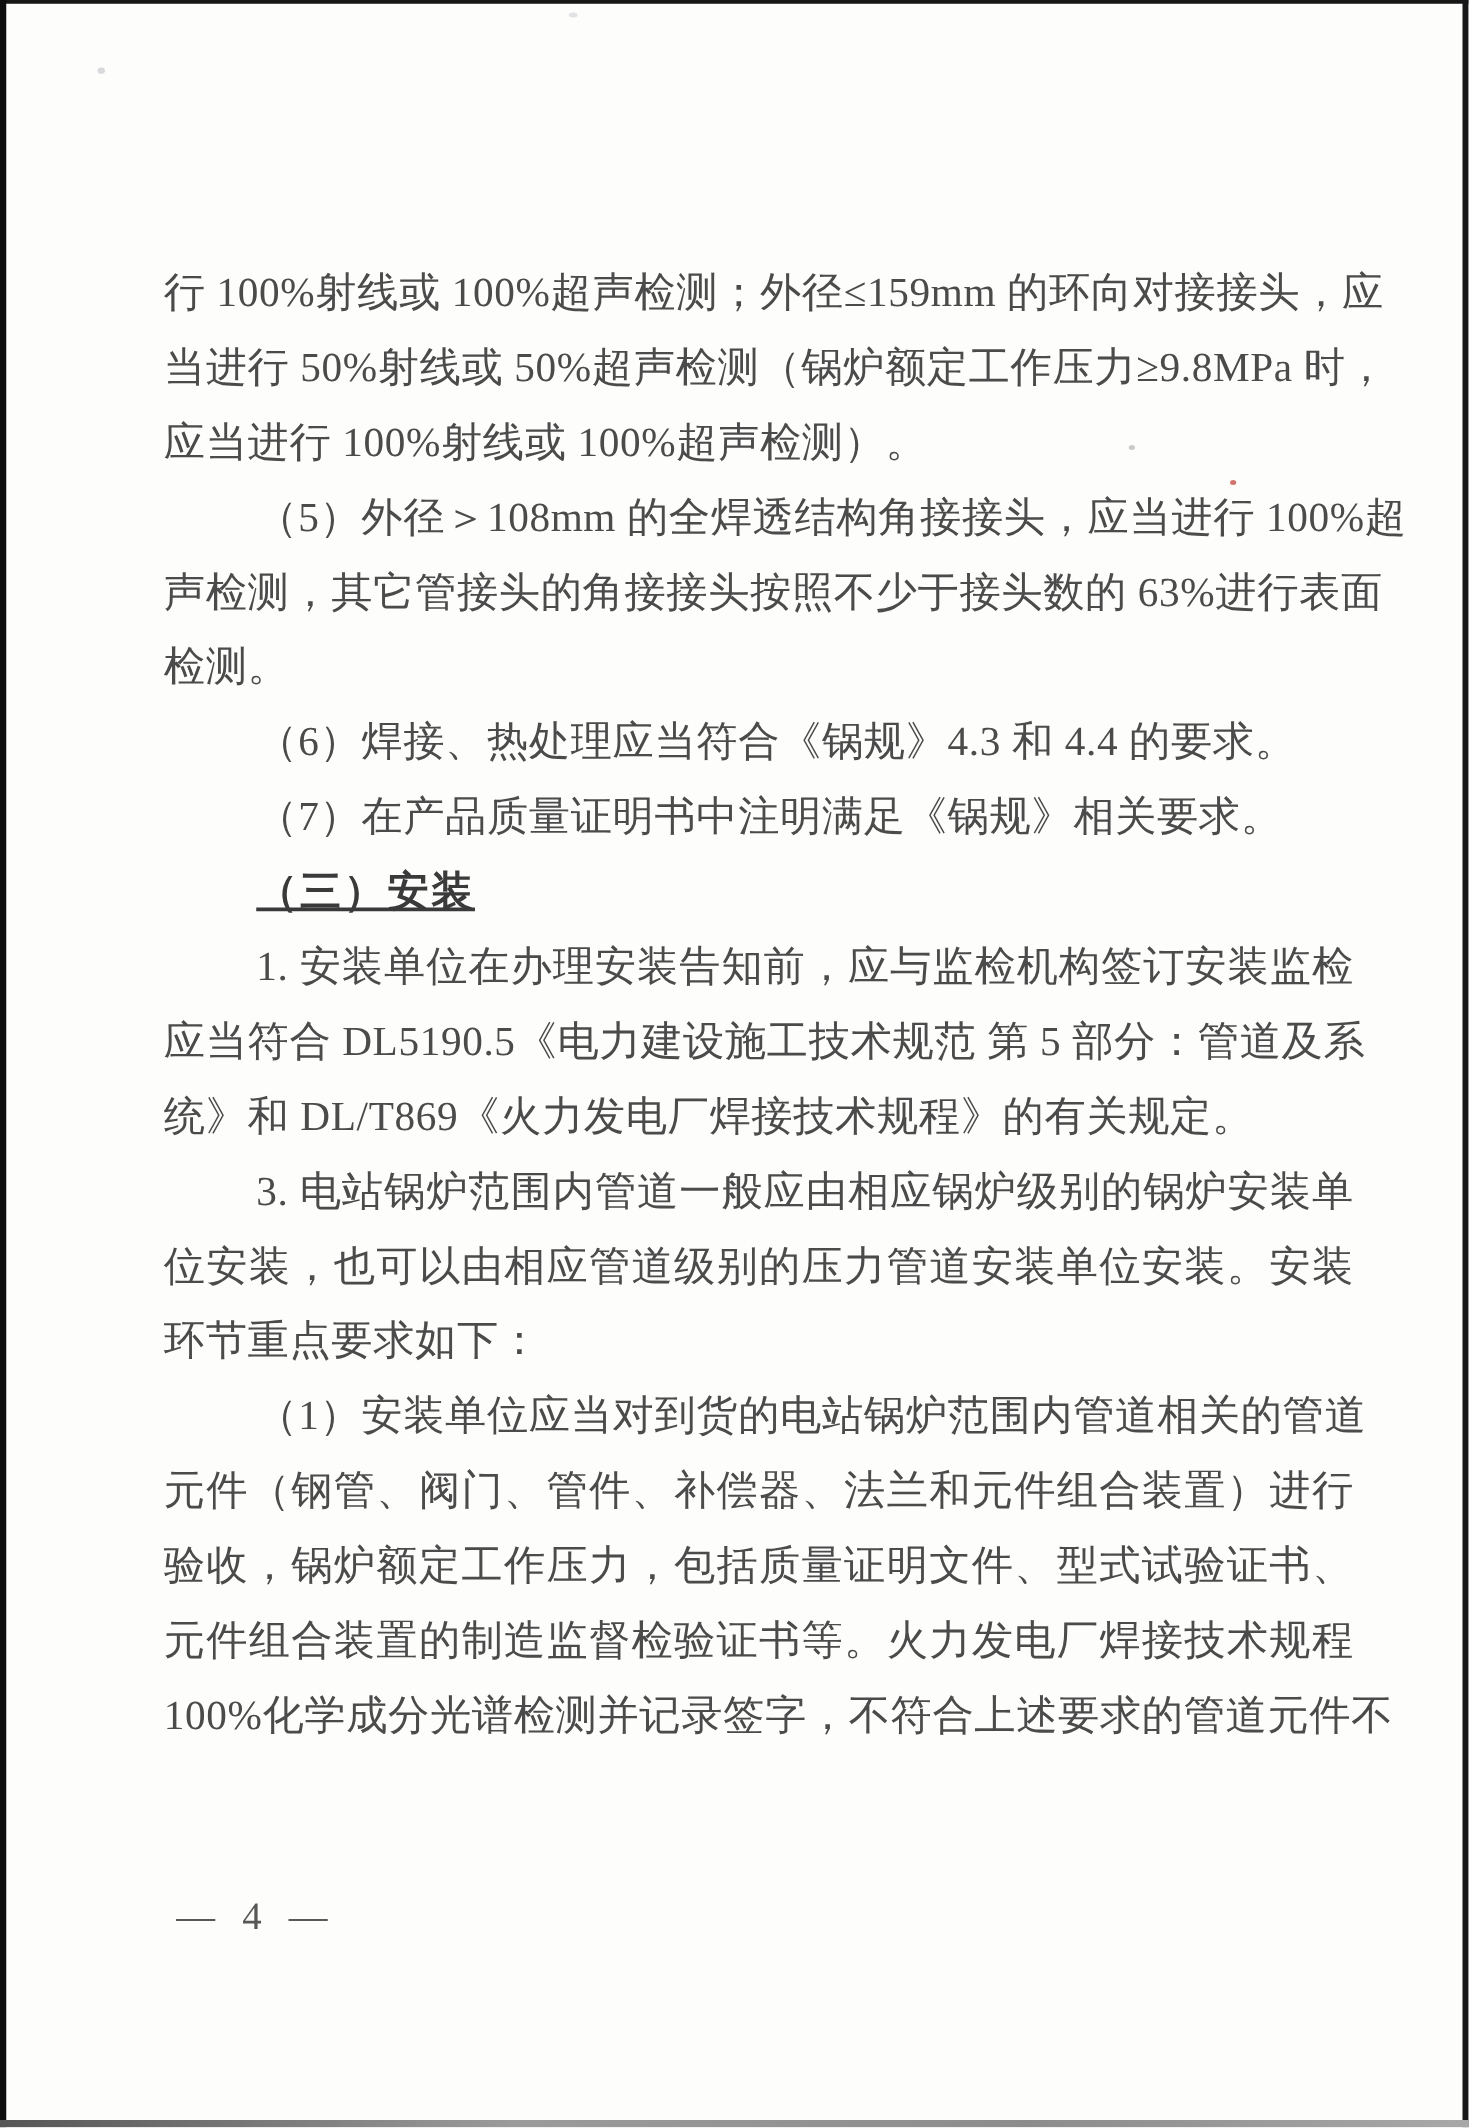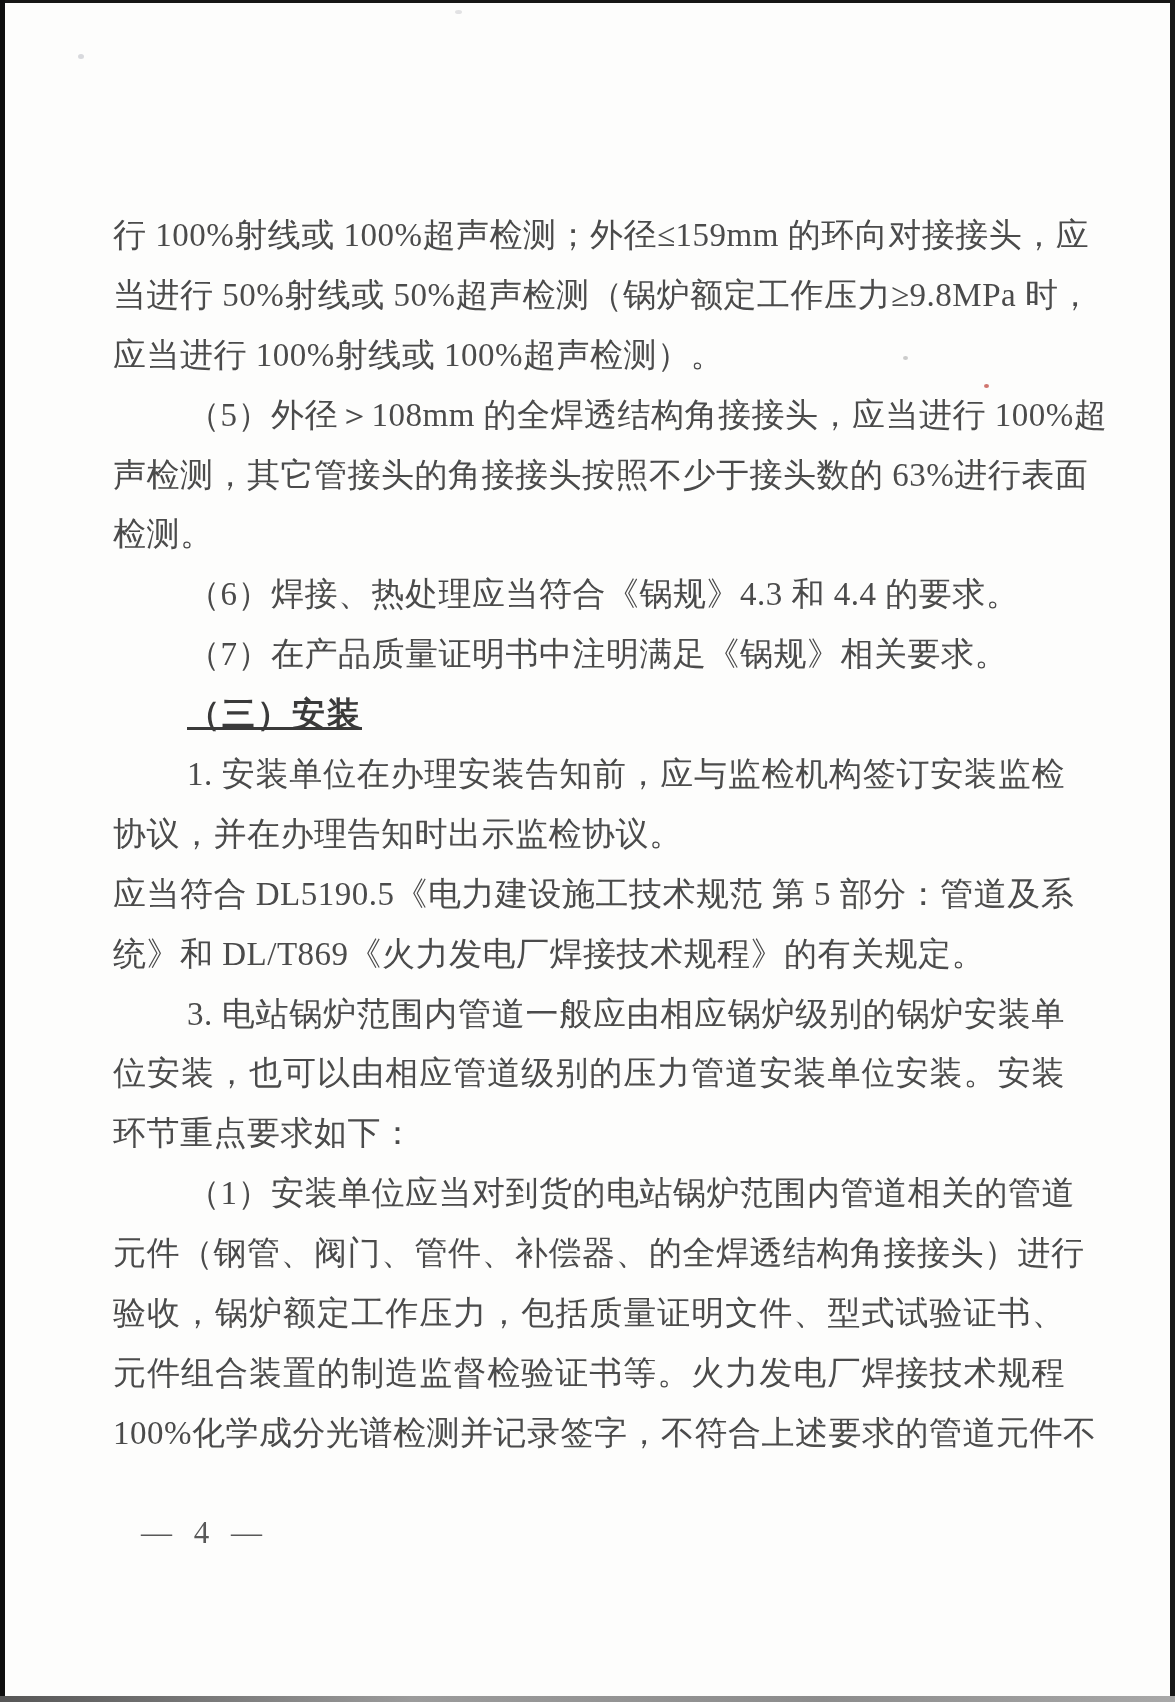--- a/index.html
+++ b/index.html
@@ -10,21 +10,21 @@
     overflow:hidden;
     font-family:"Liberation Serif","DejaVu Serif",serif;
   }
   
   .edge-top{position:absolute;top:0;left:0;width:100%;height:3px;background:#161616;}
   .edge-left{position:absolute;top:0;left:0;width:5px;height:100%;background:#0e0e0e;}
   .edge-right{position:absolute;top:0;right:0;width:5px;height:100%;background:#181818;}
   .edge-bottom{position:absolute;bottom:0;left:0;width:100%;height:6px;
     background:linear-gradient(90deg,#565656,#9b9b9b 35%,#8c8c8c 70%,#a8a8a8);}
   
-  .content{position:absolute;left:113px;top:206px;width:952px;}
+  .content{position:absolute;left:131px;top:206px;width:952px;}
   .line{
     height:59.9px;line-height:59.9px;
     font-size:33px;color:#4b4b4b;
     letter-spacing:0.5px;
     white-space:nowrap;
     text-align:justify;
     text-align-last:justify;
   }
   .line.end{text-align:center;text-align-last:left;}
   .line.indent{padding-left:74px;}
@@ -54,28 +54,27 @@
     <div class="line fill">行 100%射线或 100%超声检测；外径≤159mm 的环向对接接头，应</div>
     <div class="line fill">当进行 50%射线或 50%超声检测（锅炉额定工作压力≥9.8MPa 时，</div>
     <div class="line end">应当进行 100%射线或 100%超声检测）。</div>
     <div class="line indent fill">（5）外径＞108mm 的全焊透结构角接接头，应当进行 100%超</div>
     <div class="line fill">声检测，其它管接头的角接接头按照不少于接头数的 63%进行表面</div>
     <div class="line end">检测。</div>
     <div class="line indent end">（6）焊接、热处理应当符合《锅规》4.3 和 4.4 的要求。</div>
     <div class="line indent end">（7）在产品质量证明书中注明满足《锅规》相关要求。</div>
     <div class="line indent end bold">（三）安装</div>
     <div class="line indent fill">1. 安装单位在办理安装告知前，应与监检机构签订安装监检</div>
-    <div class="line end">协议，并在办理告知时出示监检协议。</div>
     <div class="line fill">应当符合 DL5190.5《电力建设施工技术规范 第 5 部分：管道及系</div>
     <div class="line end">统》和 DL/T869《火力发电厂焊接技术规程》的有关规定。</div>
     <div class="line indent fill">3. 电站锅炉范围内管道一般应由相应锅炉级别的锅炉安装单</div>
     <div class="line fill">位安装，也可以由相应管道级别的压力管道安装单位安装。安装</div>
     <div class="line end">环节重点要求如下：</div>
     <div class="line indent fill">（1）安装单位应当对到货的电站锅炉范围内管道相关的管道</div>
-    <div class="line fill">元件（钢管、阀门、管件、补偿器、的全焊透结构角接接头）进行</div>
+    <div class="line fill">元件（钢管、阀门、管件、补偿器、法兰和元件组合装置）进行</div>
     <div class="line fill">验收，锅炉额定工作压力，包括质量证明文件、型式试验证书、</div>
     <div class="line fill">元件组合装置的制造监督检验证书等。火力发电厂焊接技术规程</div>
     <div class="line fill">100%化学成分光谱检测并记录签字，不符合上述要求的管道元件不</div>
   </div>
 
   <div class="footer">— 4 —</div>
 
   <div class="speck speck-red"></div>
   <div class="speck speck-gray-1"></div>
   <div class="speck speck-gray-2"></div>

